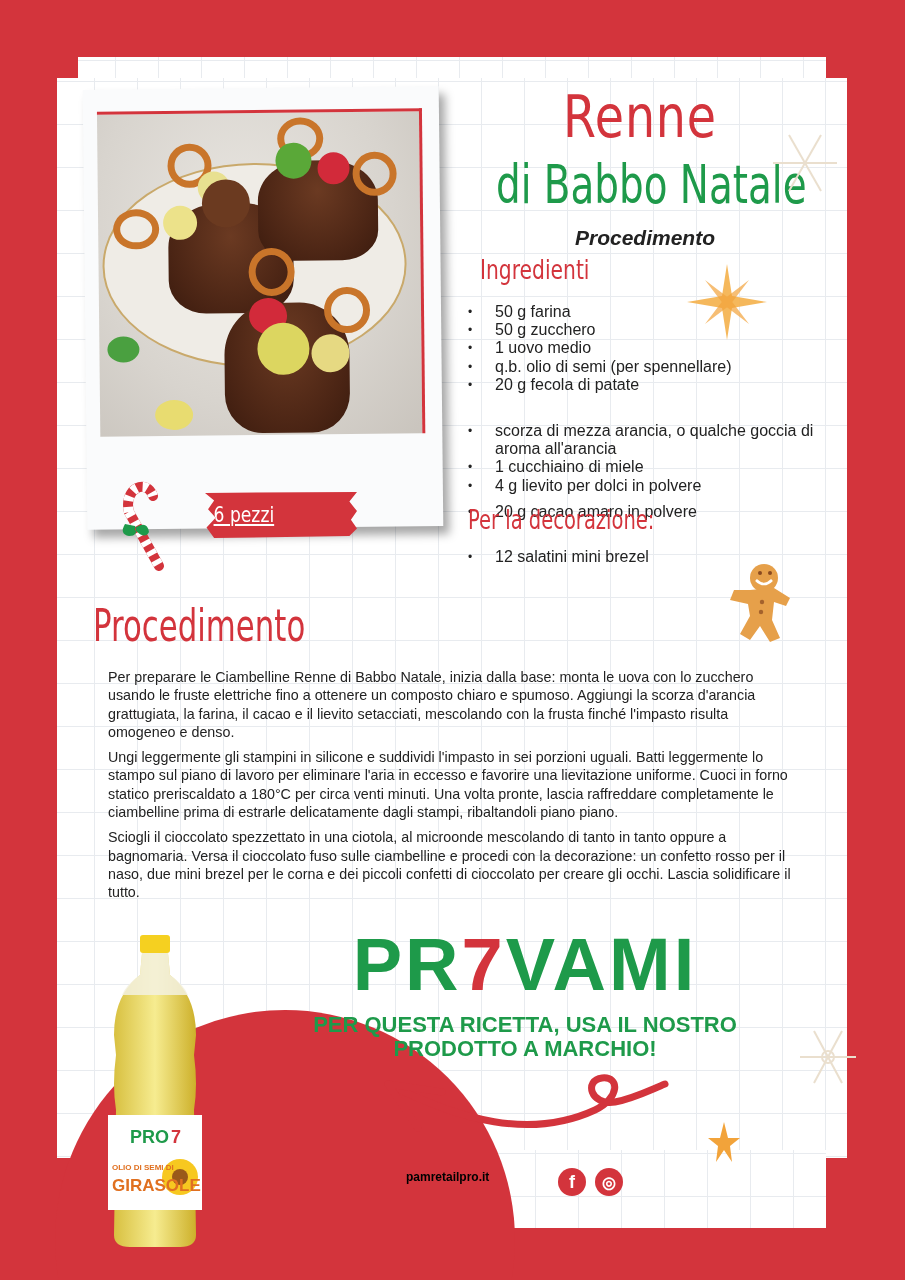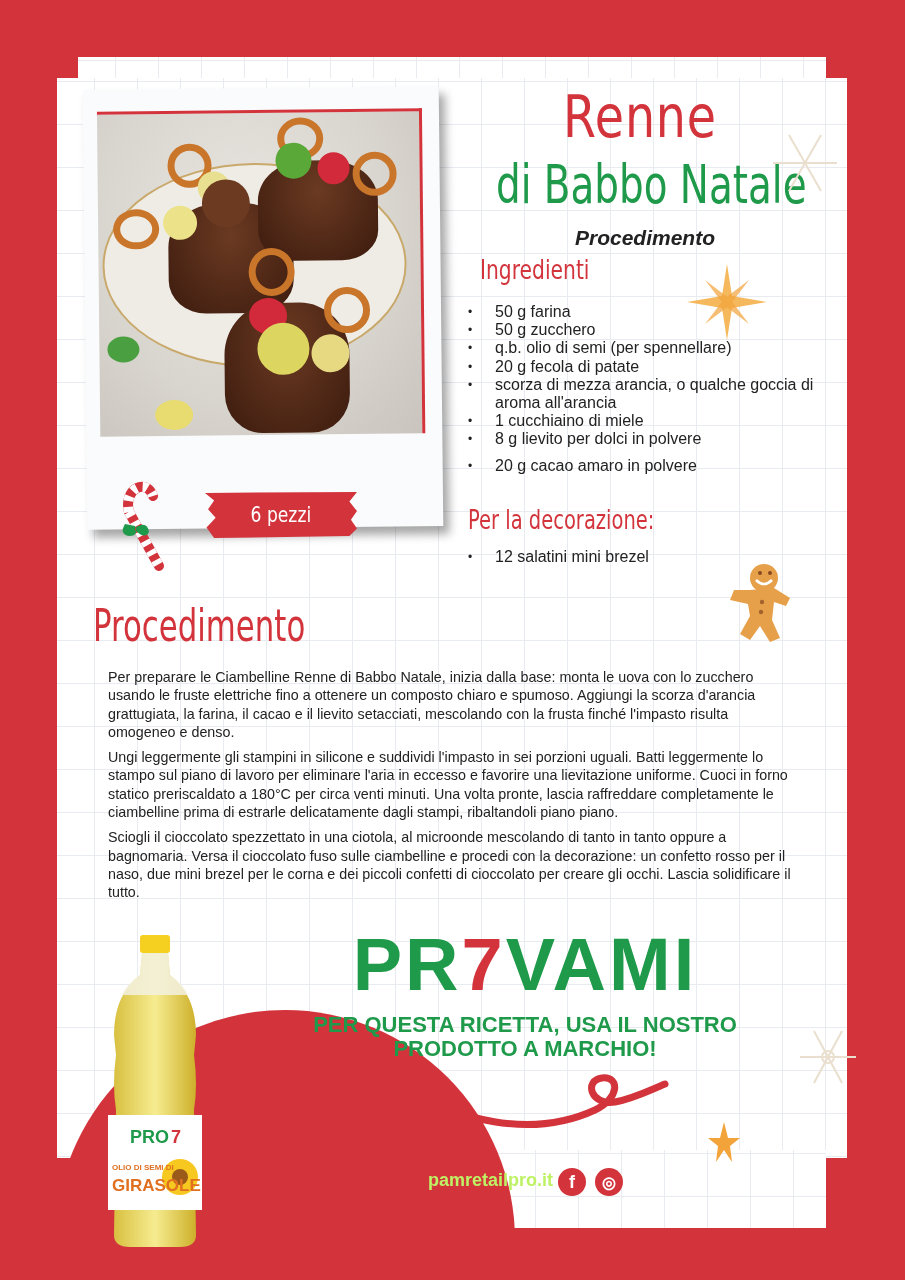--- a/index.html
+++ b/index.html
@@ -28,26 +28,26 @@
   .h-proc{left:93px;top:600px;font-size:44px;transform:scaleX(0.7);}
   ul.ing{position:absolute;margin:0;padding:0;list-style:none;font-size:16px;color:#222;line-height:18.2px;}
   ul.ing li{position:relative;padding-left:27px;}
   ul.ing li::before{content:"•";position:absolute;left:0;font-size:12px;}
   .ing1{left:468px;top:303px;width:350px;}
   .ing2{left:468px;top:548px;width:350px;}
   .proc{position:absolute;left:108px;top:668px;width:690px;font-size:14.3px;line-height:18.3px;color:#222;}
   .proc p{margin:0 0 7px 0;}
   .badge{position:absolute;left:205px;top:490px;width:152px;height:48px;background:#d3343c;color:#fff;
     clip-path:polygon(0 6%,6% 22%,2% 40%,7% 58%,1% 78%,6% 100%,95% 96%,100% 80%,96% 62%,100% 44%,95% 24%,100% 4%);
-    display:flex;align-items:center;justify-content:center;}
+    display:flex;align-items:center;text-decoration:underline;}
   .badge span{font-family:"DejaVu Sans",sans-serif;font-size:22px;transform:scaleX(0.78);display:inline-block;}
   .provami{position:absolute;left:320px;top:925px;width:410px;text-align:center;color:#1e9a4a;font-weight:bold;font-size:74px;letter-spacing:3px;line-height:80px;}
   .provami .seven{color:#d3343c;}
   .tagline{position:absolute;left:295px;top:1013px;width:460px;text-align:center;color:#1e9a4a;font-weight:bold;font-size:22px;line-height:24px;}
-  .site{position:absolute;left:428px;top:1170px;color:#bef264;font-weight:bold;font-size:18px;}
+  .site{position:absolute;left:406px;top:1170px;color:#000000;font-weight:bold;font-size:12px;}
   .social{position:absolute;top:1168px;width:28px;height:28px;border-radius:50%;background:#d3343c;color:#fff;display:flex;align-items:center;justify-content:center;font-weight:bold;font-size:18px;}
   .bottle{position:absolute;left:100px;top:935px;width:110px;height:315px;}
   .deco{position:absolute;}
 </style>
 </head>
 <body>
 
 <div class="paper paper-top"></div>
 <div class="paper paper-main"></div>
 <div class="paper paper-bot"></div>
@@ -111,25 +111,26 @@
 
 <svg class="deco" style="left:685px;top:262px;" width="84" height="80" viewBox="-42 -40 84 80">
   <path d="M0 -38 L5 -6 L40 0 L5 6 L0 38 L-5 6 L-40 0 L-5 -6 Z" fill="#f4b04a" opacity="0.9"></path>
   <path d="M-22 -22 L3 -3 L22 22 L-3 3 Z M22 -22 L3 3 L-22 22 L-3 -3 Z" fill="#f2a33a" opacity="0.7"></path>
 </svg>
 
 <div class="hand h-ingr">Ingredienti</div>
 <ul class="ing ing1">
   <li>50 g farina</li>
   <li>50 g zucchero</li>
+  <li>1 uovo medio</li>
   <li>q.b. olio di semi (per spennellare)</li>
   <li>20 g fecola di patate</li>
-  <li style="width:320px;">scorza di mezza arancia, o qualche goccia di aroma all'arancia</li>
+  <li style="width:320px;margin-top:28px;">scorza di mezza arancia, o qualche goccia di aroma all'arancia</li>
   <li>1 cucchiaino di miele</li>
-  <li>8 g lievito per dolci in polvere</li>
+  <li>4 g lievito per dolci in polvere</li>
   <li style="margin-top:8px;">20 g cacao amaro in polvere</li>
 </ul>
 
 <div class="hand h-deco">Per la decorazione:</div>
 <ul class="ing ing2">
   <li>12 salatini mini brezel</li>
 </ul>
 
 <svg class="deco" style="left:720px;top:560px;" width="72" height="84" viewBox="0 0 72 84">
   <g fill="#e6a04a">

